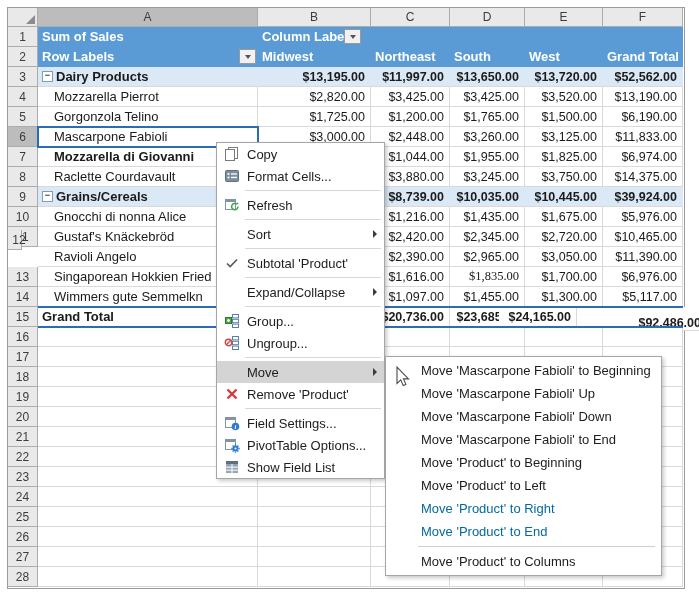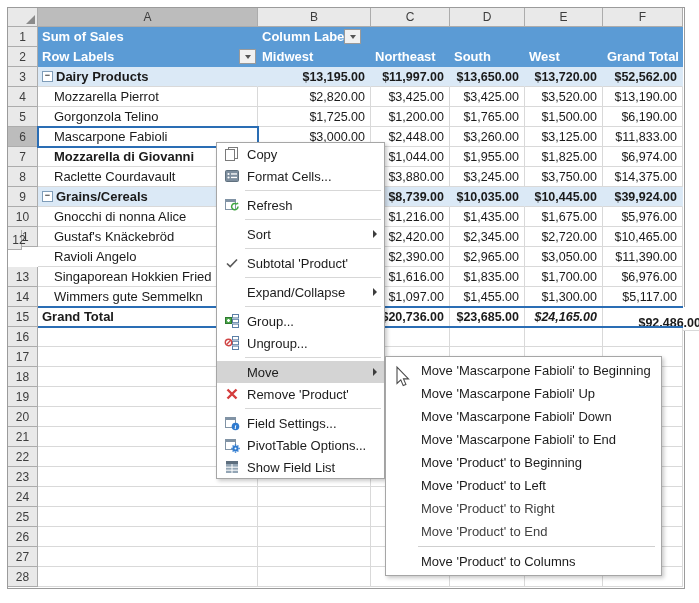--- a/index.html
+++ b/index.html
@@ -35,21 +35,21 @@
   .submenu{position:absolute;left:385px;top:356px;width:277px;background:#fff;border:1px solid #a6a6a6;
     box-shadow:2px 2px 4px rgba(0,0,0,.22);z-index:11;box-sizing:border-box;padding:2px 0}
   .mi{position:relative;height:22px;display:flex;align-items:center;font-size:13px;color:#1c1c1c}
   .mi.hl{background:#d4d4d4}
   .mi .gut{width:30px;flex:0 0 auto;display:flex;align-items:center;justify-content:center}
   .msep{height:7px;display:flex;align-items:center}
   .msep .ln{height:1px;background:#d7d7d7;flex:1;margin:0 3px 0 28px}
   .marrow{position:absolute;right:7px;width:0;height:0;border-left:4px solid #3c3c3c;
     border-top:4px solid transparent;border-bottom:4px solid transparent}
   .smi{height:23px;display:flex;align-items:center;padding-left:35px;font-size:13px;color:#1c1c1c}
-  .smi.dis{color:#404040}
+  .smi.dis{color:#0369a1}
   .smsep{height:7px;display:flex;align-items:center}
   .smsep .ln{height:1px;background:#cfcfcf;flex:1;margin:0 6px 0 32px}
   .cursor{position:absolute;left:390px;top:364px;z-index:20}
 </style>
 </head>
 <body>
 
 <div class="abs sheetframe"></div>
 <div id="root">
     <div class="corner" style="position: absolute; left: 8px; top: 8px; width: 30px; height: 19px;">
@@ -307,21 +307,21 @@
     </div>
     <div class="cell indent" style="position: absolute; left: 38px; top: 267px; width: 220px; height: 20px;">
       <div>Singaporean Hokkien Fried</div>
     </div>
     <div class="cell val" style="position: absolute; left: 258px; top: 267px; width: 113px; height: 20px;">
       <div></div>
     </div>
     <div class="cell val" style="position: absolute; left: 371px; top: 267px; width: 79px; height: 20px;">
       <div>$1,616.00</div>
     </div>
-    <div class="cell val" style="position: absolute; left: 450px; top: 267px; width: 75px; height: 20px;">
+    <div class="cell val" style="position: absolute; left: 450px; top: 267px; width: 75px; height: 20px; font-family: Liberation Serif, serif;">
       <div>$1,835.00</div>
     </div>
     <div class="cell val" style="position: absolute; left: 525px; top: 267px; width: 78px; height: 20px;">
       <div>$1,700.00</div>
     </div>
     <div class="cell val" style="position: absolute; left: 603px; top: 267px; width: 80px; height: 20px;">
       <div>$6,976.00</div>
     </div>
     <div class="cell indent" style="position: absolute; left: 38px; top: 287px; width: 220px; height: 20px;">
       <div>Wimmers gute Semmelkn</div>
@@ -346,21 +346,21 @@
     </div>
     <div class="cell gtot val" style="position: absolute; left: 258px; top: 307px; width: 113px; height: 20px;">
       <div></div>
     </div>
     <div class="cell gtot val" style="position: absolute; left: 371px; top: 307px; width: 79px; height: 20px;">
       <div>$20,736.00</div>
     </div>
     <div class="cell gtot val" style="position: absolute; left: 450px; top: 307px; width: 75px; height: 20px;">
       <div>$23,685.00</div>
     </div>
-    <div class="cell gtot val" style="position: absolute; left: 525px; top: 307px; width: 78px; height: 20px; font-style: italic;">
+    <div class="cell gtot val" style="position: absolute; left: 499px; top: 307px; width: 78px; height: 20px;">
       <div>$24,165.00</div>
     </div>
     <div class="cell gtot val" style="position: absolute; left: 627px; top: 307px; width: 80px; height: 24px; align-items: flex-end;">
       <div>$92,486.00</div>
     </div>
     <div class="cell" style="position: absolute; left: 38px; top: 327px; width: 220px; height: 20px;"></div>
     <div class="cell" style="position: absolute; left: 258px; top: 327px; width: 113px; height: 20px;"></div>
     <div class="cell" style="position: absolute; left: 371px; top: 327px; width: 79px; height: 20px;"></div>
     <div class="cell" style="position: absolute; left: 450px; top: 327px; width: 75px; height: 20px;"></div>
     <div class="cell" style="position: absolute; left: 525px; top: 327px; width: 78px; height: 20px;"></div>

